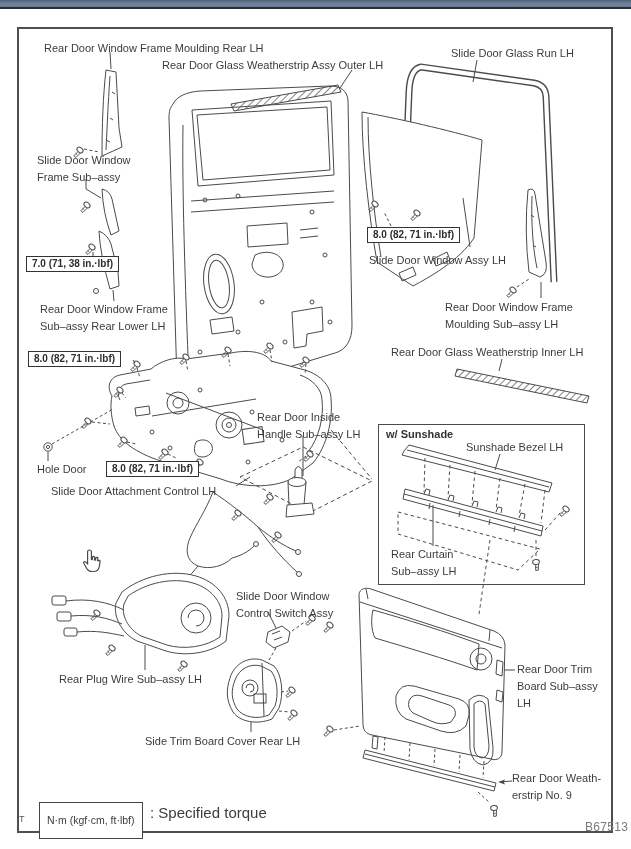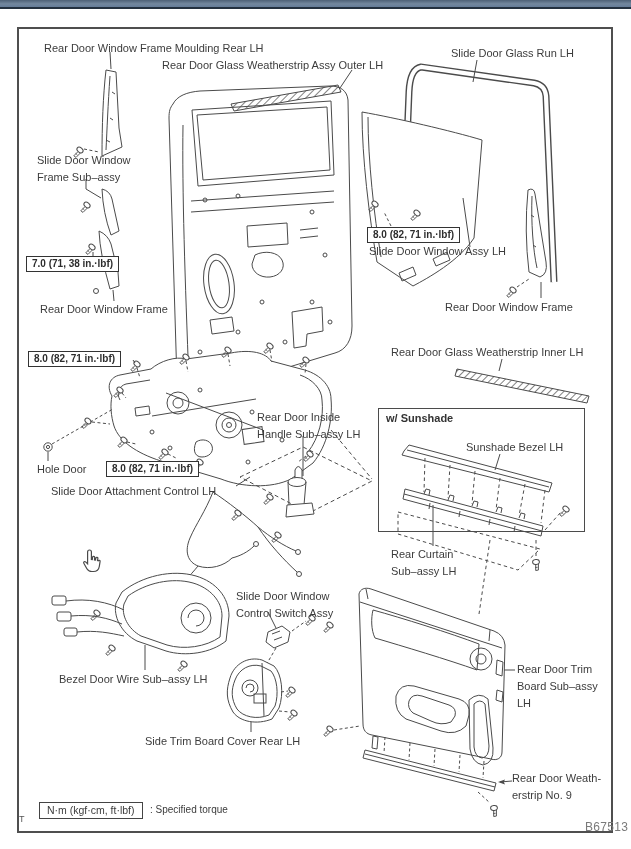--- a/index.html
+++ b/index.html
@@ -6,23 +6,23 @@
   html,body{width:631px;height:849px}
   body{background:#fff;font-family:"Liberation Sans",sans-serif;position:relative;overflow:hidden}
   .topbar{position:absolute;left:0;top:0;width:631px;height:9px;
           background:linear-gradient(180deg,#4d6076,#72879e 55%,#647c98);
           border-bottom:2px solid #23303f}
   .frame{position:absolute;left:17px;top:27px;width:596px;height:806px;border:2px solid #4f4f4f;background:transparent}
   .art{position:absolute;left:0;top:0;width:631px;height:849px}
   .lbl{position:absolute;font-size:11px;line-height:17px;color:#3c3c3c;white-space:nowrap}
   .lbl span{display:block}
   .tq{position:absolute;font-size:10px;font-weight:bold;color:#2d2d2d;border:1.4px solid #333;background:#fff;padding:1px 5px;white-space:nowrap;line-height:12px}
-  .legend-box{position:absolute;font-size:10.5px;color:#3c3c3c;border:1.3px solid #444;background:#fff;padding:1px 7px;white-space:nowrap;line-height:13px}
-  .legend-text{position:absolute;font-size:10px;color:#3c3c3c;white-space:nowrap}
-  .inset{position:absolute;left:378px;top:408px;width:207px;height:124px;border:1.4px solid #4b4b4b}
+  .legend-box{position:absolute;font-size:10.5px;color:#3c3c3c;border:1.3px solid #444;background:#fff;padding:11px 7px;white-space:nowrap;line-height:13px}
+  .legend-text{position:absolute;font-size:15px;color:#3c3c3c;white-space:nowrap}
+  .inset{position:absolute;left:378px;top:424px;width:207px;height:161px;border:1.4px solid #4b4b4b}
   .inset-title{position:absolute;left:7px;top:3px;font-size:11px;font-weight:bold;color:#333;white-space:nowrap}
   .corner-mark{position:absolute;font-size:9px;color:#555}
   .fig-code{position:absolute;font-size:12px;color:#7a7a7a;letter-spacing:.3px}
   .cursor{position:absolute;left:80px;top:548px;width:26px;height:28px}
 </style>
 </head>
 <body>
 
 <div class="topbar"></div>
 <div class="frame"></div>
@@ -288,38 +288,40 @@
 
 <div class="lbl" style="left:44px;top:40px">Rear Door Window Frame Moulding Rear LH</div>
 <div class="lbl" style="left:162px;top:57px">Rear Door Glass Weatherstrip Assy Outer LH</div>
 <div class="lbl" style="left:451px;top:45px">Slide Door Glass Run LH</div>
 <div class="lbl" style="left:37px;top:152px">
   <span>Slide Door Window</span>
   <span>Frame Sub–assy</span>
 </div>
 <div class="lbl" style="left:40px;top:301px">
   <span>Rear Door Window Frame</span>
-</div>
-<div class="lbl" style="left:369px;top:243px">Slide Door Window Assy LH</div>
+  <span>Sub–assy Rear Lower LH</span>
+</div>
+<div class="lbl" style="left:369px;top:252px">Slide Door Window Assy LH</div>
 <div class="lbl" style="left:445px;top:299px">
   <span>Rear Door Window Frame</span>
+  <span>Moulding Sub–assy LH</span>
 </div>
 <div class="lbl" style="left:391px;top:344px">Rear Door Glass Weatherstrip Inner LH</div>
 <div class="lbl" style="left:257px;top:409px">
   <span>Rear Door Inside</span>
   <span>Handle Sub–assy LH</span>
 </div>
 <div class="lbl" style="left:37px;top:461px">Hole Door</div>
 <div class="lbl" style="left:51px;top:483px">Slide Door Attachment Control LH</div>
 <div class="lbl" style="left:466px;top:439px">Sunshade Bezel LH</div>
 <div class="lbl" style="left:391px;top:546px">
   <span>Rear Curtain</span>
   <span>Sub–assy LH</span>
 </div>
-<div class="lbl" style="left:59px;top:671px">Bezel Door Wire Sub–assy LH</div>
+<div class="lbl" style="left:59px;top:671px">Rear Plug Wire Sub–assy LH</div>
 <div class="lbl" style="left:236px;top:588px">
   <span>Slide Door Window</span>
   <span>Control Switch Assy</span>
 </div>
 <div class="lbl" style="left:145px;top:733px">Side Trim Board Cover Rear LH</div>
 <div class="lbl" style="left:517px;top:661px">
   <span>Rear Door Trim</span>
   <span>Board Sub–assy</span>
   <span>LH</span>
 </div>

